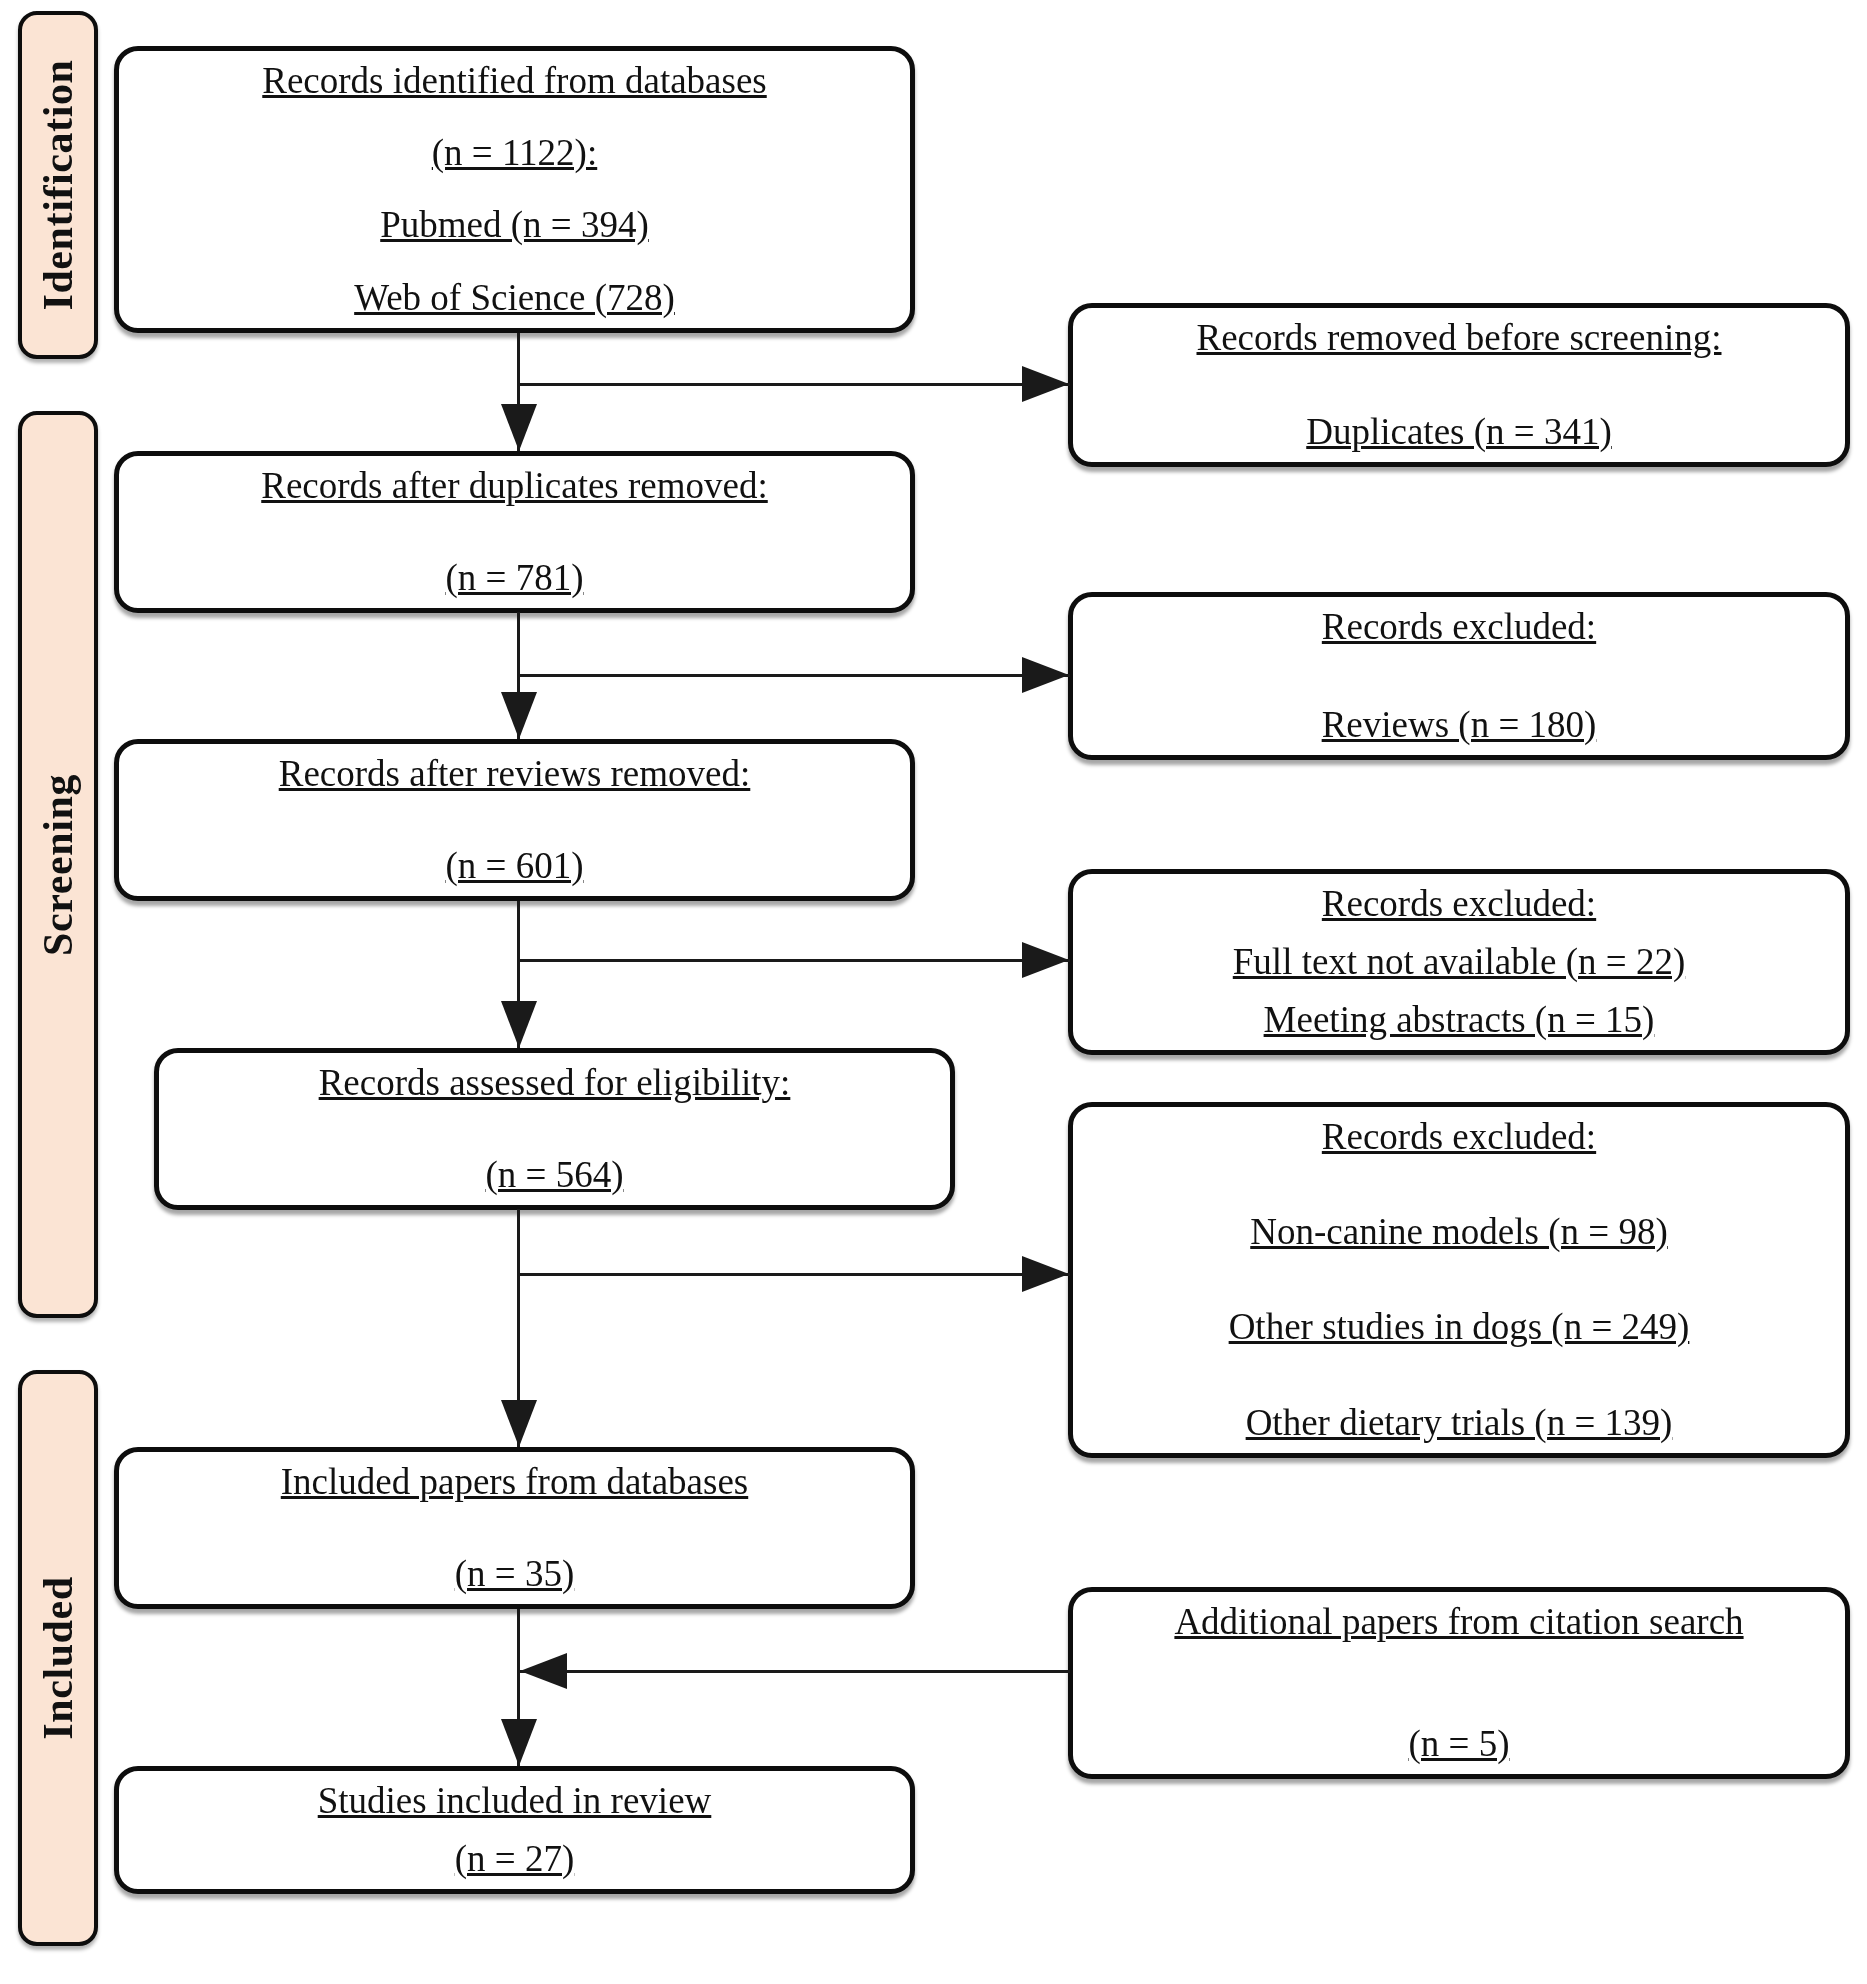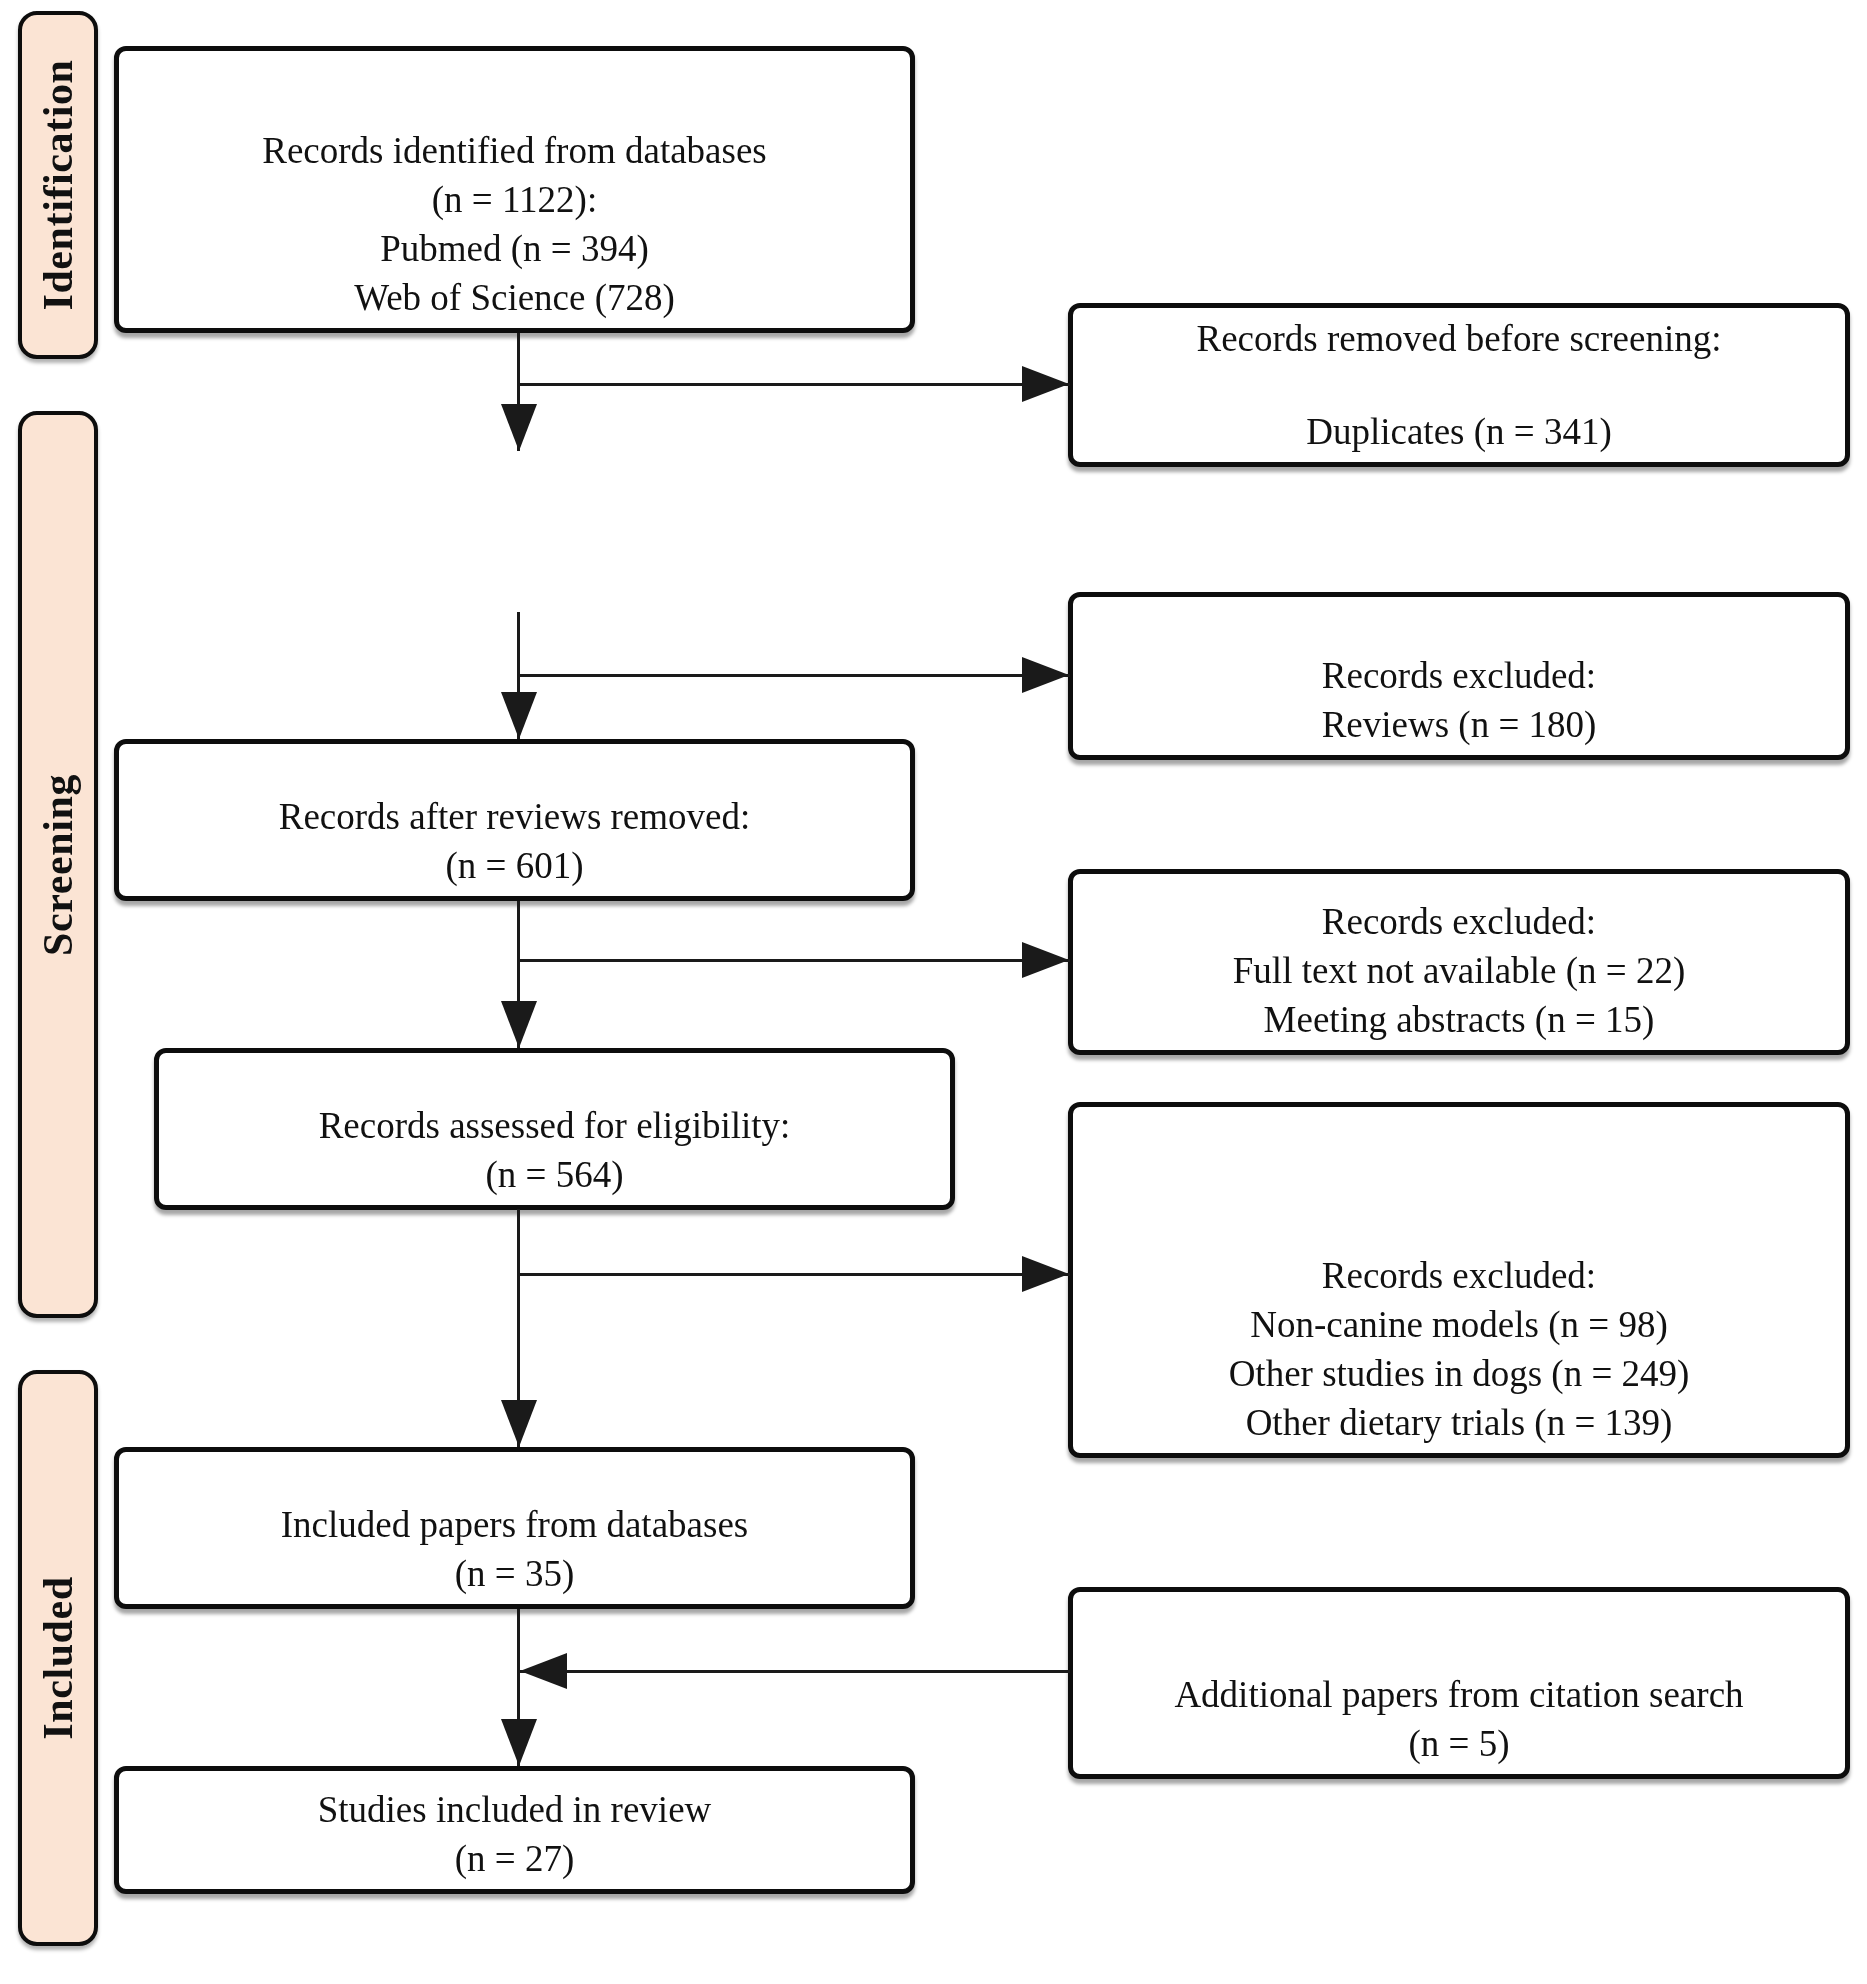--- a/index.html
+++ b/index.html
@@ -38,30 +38,31 @@
     font-size:42px;
     font-weight:700;
     letter-spacing:0.6px;
   }
   
   .flowbox{
     position:absolute;
     box-sizing:border-box;
     background:var(--box-fill);
     border:5px solid var(--stroke);
-    border-radius:12px;
+    border-radius:24px;
     box-shadow:0 4.5px 3.9px rgba(0,0,0,0.35);
     display:flex;
     flex-direction:column;
     align-items:center;
-    justify-content:flex-end;
+    justify-content:space-between;
     text-align:center;
     font-size:37px;
     line-height:1.32;
     padding:5.6px 17px;
+    text-decoration:underline;
   }
   .main-col{left:114px;width:801px;}
   .side-col{left:1068px;width:782px;}
   .flowbox .ln{display:block;}
   
   .vline{position:absolute;left:517px;width:2.8px;background:var(--line);}
   .hline{position:absolute;height:2.8px;background:var(--line);left:519px;width:551px;}
   .arr-down{
     position:absolute;left:501px;width:0;height:0;
     border-left:18px solid transparent;
@@ -94,20 +95,24 @@
   </div>
   <div class="stage" style="top:1370px;height:576px;">
     <span class="vtext">Included</span>
   </div>
 
   <div class="flowbox main-col" style="top:46px;height:287px;">
     <span class="ln">Records identified from databases</span>
     <span class="ln">(n = 1122):</span>
     <span class="ln">Pubmed (n = 394)</span>
     <span class="ln">Web of Science (728)</span>
+  </div>
+  <div class="flowbox main-col" style="top:451px;height:162px;">
+    <span class="ln">Records after duplicates removed:</span>
+    <span class="ln">(n = 781)</span>
   </div>
   <div class="flowbox main-col" style="top:739px;height:162px;">
     <span class="ln">Records after reviews removed:</span>
     <span class="ln">(n = 601)</span>
   </div>
   <div class="flowbox main-col" style="top:1048px;height:162px;margin-left:40px;">
     <span class="ln">Records assessed for eligibility:</span>
     <span class="ln">(n = 564)</span>
   </div>
   <div class="flowbox main-col" style="top:1447px;height:162px;">

